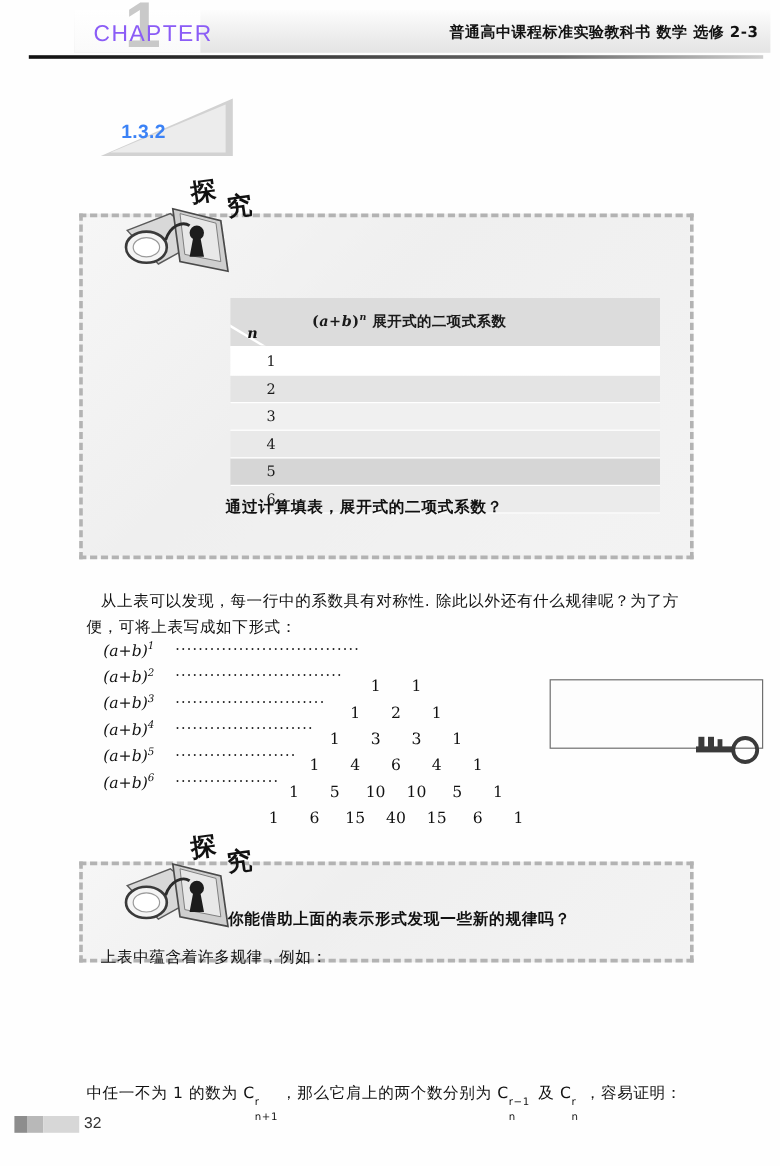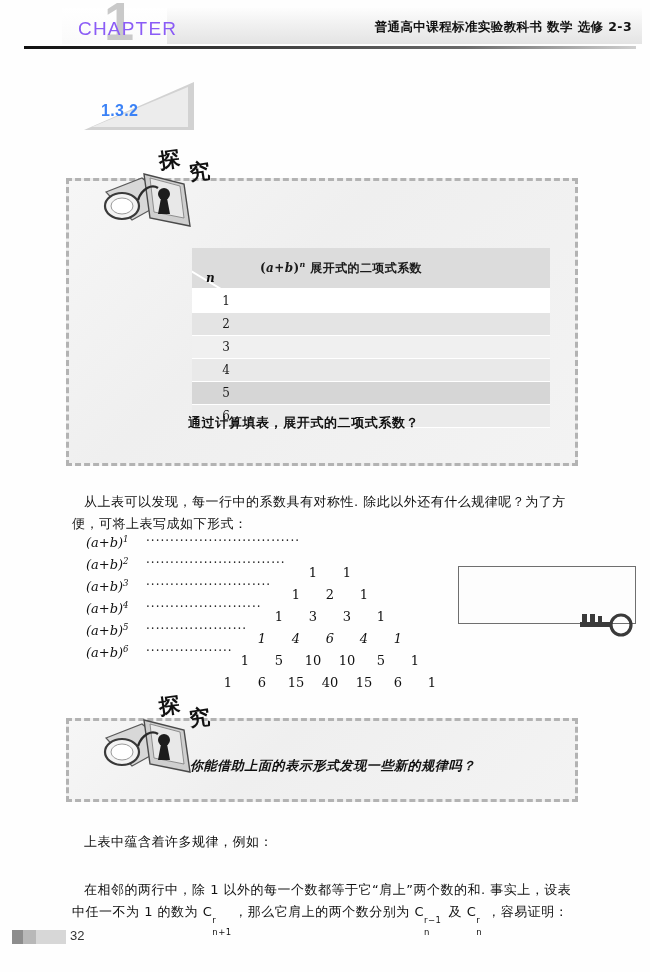--- a/index.html
+++ b/index.html
@@ -143,21 +143,21 @@
     position: absolute;
     font-family: "DejaVu Sans", sans-serif;
     font-size: 13px;
     font-weight: bold;
     color: #111;
     letter-spacing: 0.6px;
     white-space: nowrap;
     z-index: 5;
   }
   #inquiry-prompt-1 { left: 190px; top: 214px; }
-  #inquiry-prompt-2 { left: 190px; top: 757px; font-style: italic; }
+  #inquiry-prompt-2 { left: 190px; top: 757px; }
   #inquiry-question-1 { left: 188px; top: 414px; }
 
   .ital { font-family: "DejaVu Serif", serif; font-style: italic; font-weight: bold; }
   .sup { font-size: 0.66em; vertical-align: super; font-style: italic; }
 
   
   .coef-table {
     position: absolute;
     left: 192px; top: 248px;
     width: 358px;
@@ -233,21 +233,21 @@
     position: absolute;
     font-family: "DejaVu Sans", sans-serif;
     font-size: 13px;
     color: #111;
     letter-spacing: 0.5px;
     line-height: 22px;
     white-space: nowrap;
   }
   #para-1-line-1 { left: 84px; top: 491px; }
   #para-1-line-2 { left: 72px; top: 513px; }
-  #para-2-line-1 { left: 84px; top: 831px; text-align: right; }
+  #para-2-line-1 { left: 84px; top: 788px; text-align: right; }
   #para-2-line-2 { left: 72px; top: 853px; }
   #para-3-line-1 { left: 84px; top: 879px; }
   #para-3-line-2 { left: 72px; top: 901px; }
 
   
   .expansion-list {
     position: absolute;
     left: 86px; top: 532px;
     width: 380px;
   }
@@ -443,21 +443,21 @@
       <span class="exp-label"><span>(a+b)</span><span class="sup">3</span></span>
       <span class="exp-dots" style="left:60px;">··························</span>
       <span class="exp-nums" style="left:176px;">
         <span>1</span><span>3</span><span>3</span><span>1</span>
       </span>
     </div>
 
     <div class="exp-row">
       <span class="exp-label"><span>(a+b)</span><span class="sup">4</span></span>
       <span class="exp-dots" style="left:60px;">························</span>
-      <span class="exp-nums" style="left:159px;font-style:italic;">
+      <span class="exp-nums" style="left:159px;">
         <span>1</span><span>4</span><span>6</span><span>4</span><span>1</span>
       </span>
     </div>
 
     <div class="exp-row">
       <span class="exp-label"><span>(a+b)</span><span class="sup">5</span></span>
       <span class="exp-dots" style="left:60px;">·····················</span>
       <span class="exp-nums" style="left:142px;">
         <span>1</span><span>5</span><span>10</span><span>10</span><span>5</span><span>1</span>
       </span>
@@ -498,21 +498,20 @@
       <path d="M40 52 C44 40, 54 36, 60 40" fill="none" stroke="#2a2a2a" stroke-width="2.4"></path>
       <text x="62" y="20" font-family="DejaVu Sans, sans-serif" font-size="21" font-weight="bold" fill="#111" transform="rotate(-8 62 20)">探</text>
       <text x="92" y="32" font-family="DejaVu Sans, sans-serif" font-size="21" font-weight="bold" fill="#111" transform="rotate(-8 92 32)">究</text>
     </g>
   </svg>
 
   <div class="inquiry-text" id="inquiry-prompt-2">你能借助上面的表示形式发现一些新的规律吗？</div>
 
   <div class="para" id="para-2-line-1">上表中蕴含着许多规律，例如：</div>
 
-  <div class="para" id="para-3-line-1">在相邻的两行中，除 1 以外的每一个数都等于它“肩上”两个数的和. 事实上，设表</div>
   <div class="para" id="para-3-line-2">
     <span>中任一不为 1 的数为 C</span><span style="display:inline-block;position:relative;width:22px;vertical-align:baseline;"><span style="position:absolute;left:0;top:-7px;font-size:8.5px;">r</span><span style="position:absolute;left:0;top:5px;font-size:8.5px;">n+1</span></span><span>，那么它肩上的两个数分别为 C</span><span style="display:inline-block;position:relative;width:20px;vertical-align:baseline;"><span style="position:absolute;left:0;top:-7px;font-size:8.5px;">r−1</span><span style="position:absolute;left:0;top:5px;font-size:8.5px;">n</span></span><span> 及 C</span><span style="display:inline-block;position:relative;width:11px;vertical-align:baseline;"><span style="position:absolute;left:0;top:-7px;font-size:8.5px;">r</span><span style="position:absolute;left:0;top:5px;font-size:8.5px;">n</span></span><span>，容易证明：</span>
   </div>
 
   <div class="footer">
     <div class="footer-blocks">
       <div class="fb fb1"></div>
       <div class="fb fb2"></div>
       <div class="fb fb3"></div>
     </div>

